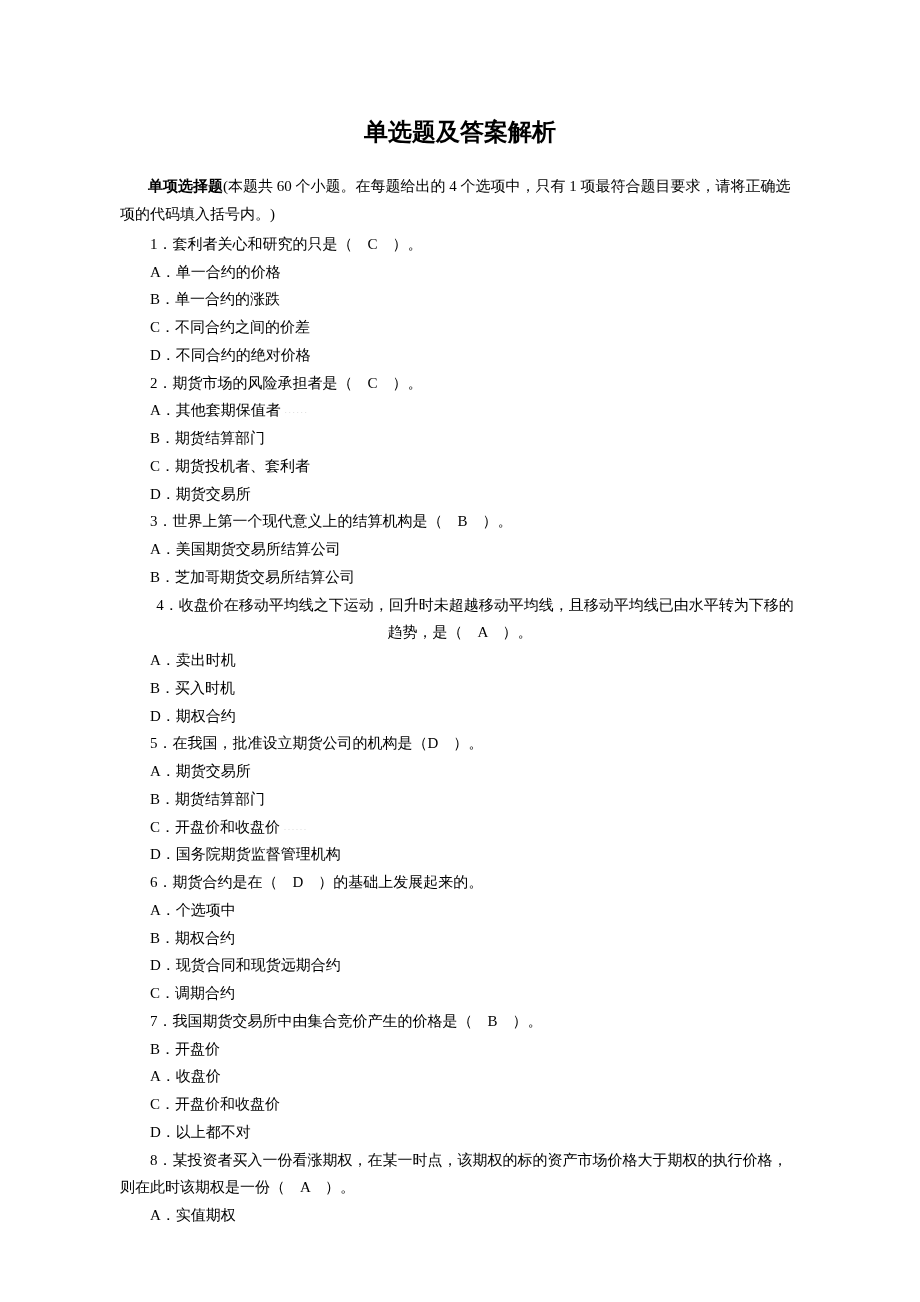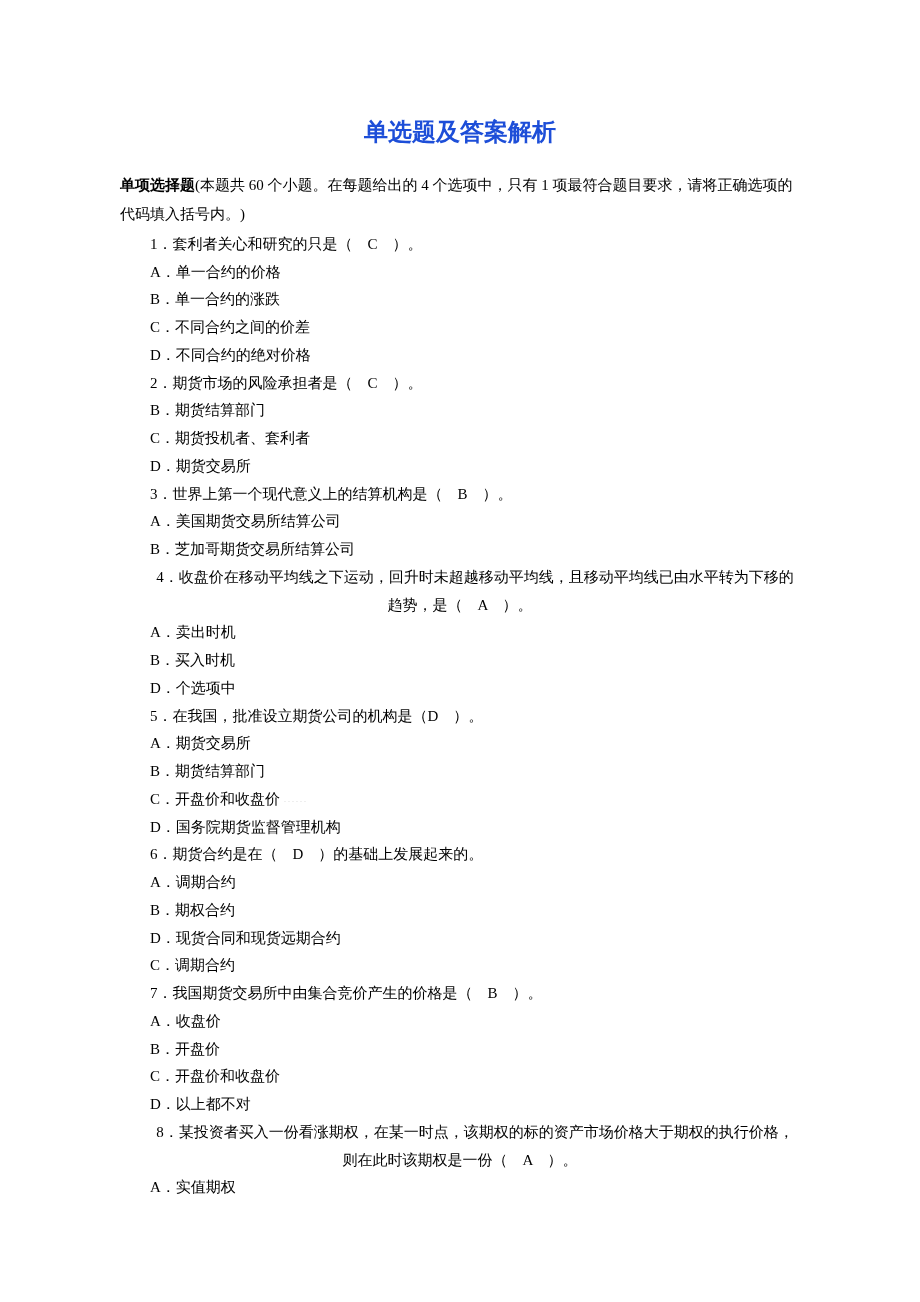--- a/index.html
+++ b/index.html
@@ -10,32 +10,33 @@
     font-size: 15px;
     color: #000000;
     line-height: 1.85;
     width: 920px;
   }
   .page {
     padding: 110px 120px 60px 120px;
   }
   .title {
     text-align: center;
-    color: #1d4ed8;
+    color: #000000;
     font-weight: bold;
     font-size: 24px;
     margin-bottom: 18px;
     font-family: "SimHei", "黑体", sans-serif;
   }
   .instructions {
     margin-bottom: 2px;
   }
   .instructions .bold {
     font-weight: bold;
-    font-family: Liberation Mono, monospace;
+    font-family: Liberation Sans, sans-serif;
+    margin-left: 28px;
   }
   .q-block {
   }
   .q-stem {
     text-indent: 2em;
   }
   .opt {
     text-indent: 2em;
   }
   .faint {
@@ -58,54 +59,55 @@
   <div id="questions">
       <div class="q-block">
         <div class="q-stem"><span>1</span><span>．套利者关心和研究的只是（</span><span>　</span><span>C</span><span>　</span><span>）。</span></div>
         <div class="opt"><span>A．单一合约的价格</span></div>
         <div class="opt"><span>B．单一合约的涨跌</span></div>
         <div class="opt"><span>C．不同合约之间的价差</span></div>
         <div class="opt"><span>D．不同合约的绝对价格</span></div>
       </div>
       <div class="q-block">
         <div class="q-stem"><span>2</span><span>．期货市场的风险承担者是（</span><span>　</span><span>C</span><span>　</span><span>）。</span></div>
+        <div class="opt"><span>A．其他套期保值者</span><span class="faint"> ......</span></div>
         <div class="opt"><span>B．期货结算部门</span></div>
         <div class="opt"><span>C．期货投机者、套利者</span></div>
         <div class="opt"><span>D．期货交易所</span></div>
       </div>
       <div class="q-block">
         <div class="q-stem"><span>3</span><span>．世界上第一个现代意义上的结算机构是（</span><span>　</span><span>B</span><span>　</span><span>）。</span></div>
         <div class="opt"><span>A．美国期货交易所结算公司</span></div>
         <div class="opt"><span>B．芝加哥期货交易所结算公司</span></div>
       </div>
       <div class="q-block">
         <div style="text-indent: 2em; padding-left: 0px; text-align: center;"><span>4</span><span>．收盘价在移动平均线之下运动，回升时未超越移动平均线，且移动平均线已由水平转为下移的趋势，是（</span><span>　</span><span>A</span><span>　</span><span>）。</span></div>
         <div class="opt"><span>A．卖出时机</span></div>
         <div class="opt"><span>B．买入时机</span></div>
-        <div class="opt"><span>D．个选项中</span></div>
+        <div class="opt"><span>D．期权合约</span></div>
       </div>
       <div class="q-block">
         <div class="q-stem"><span>5</span><span>．在我国，批准设立期货公司的机构是（</span><span></span><span>D</span><span>　</span><span>）。</span></div>
         <div class="opt"><span>A．期货交易所</span></div>
         <div class="opt"><span>B．期货结算部门</span></div>
         <div class="opt"><span>C．开盘价和收盘价</span><span class="faint"> ......</span></div>
         <div class="opt"><span>D．国务院期货监督管理机构</span></div>
       </div>
       <div class="q-block">
         <div class="q-stem"><span>6</span><span>．期货合约是在（</span><span>　</span><span>D</span><span>　</span><span>）的基础上发展起来的。</span></div>
-        <div class="opt"><span>A．调期合约</span></div>
+        <div class="opt"><span>A．个选项中</span></div>
         <div class="opt"><span>B．期权合约</span></div>
         <div class="opt"><span>D．现货合同和现货远期合约</span></div>
         <div class="opt"><span>C．调期合约</span></div>
       </div>
       <div class="q-block">
         <div class="q-stem"><span>7</span><span>．我国期货交易所中由集合竞价产生的价格是（</span><span>　</span><span>B</span><span>　</span><span>）。</span></div>
+        <div class="opt"><span>B．开盘价</span></div>
         <div class="opt"><span>A．收盘价</span></div>
-        <div class="opt"><span>B．开盘价</span></div>
         <div class="opt"><span>C．开盘价和收盘价</span></div>
         <div class="opt"><span>D．以上都不对</span></div>
       </div>
       <div class="q-block">
-        <div style="text-indent: 2em; padding-left: 0px; text-align: center;"><span>8</span><span>．某投资者买入一份看涨期权，在某一时点，该期权的标的资产市场价格大于期权的执行价格，则在此时该期权是一份（</span><span>　</span><span>A</span><span>　</span><span>）。</span></div>
+        <div style="text-indent: 2em; padding-left: 0px;"><span>8</span><span>．某投资者买入一份看涨期权，在某一时点，该期权的标的资产市场价格大于期权的执行价格，则在此时该期权是一份（</span><span>　</span><span>A</span><span>　</span><span>）。</span></div>
         <div class="opt"><span>A．实值期权</span></div>
       </div>
     </div>
 </div>
 
 </body></html>

